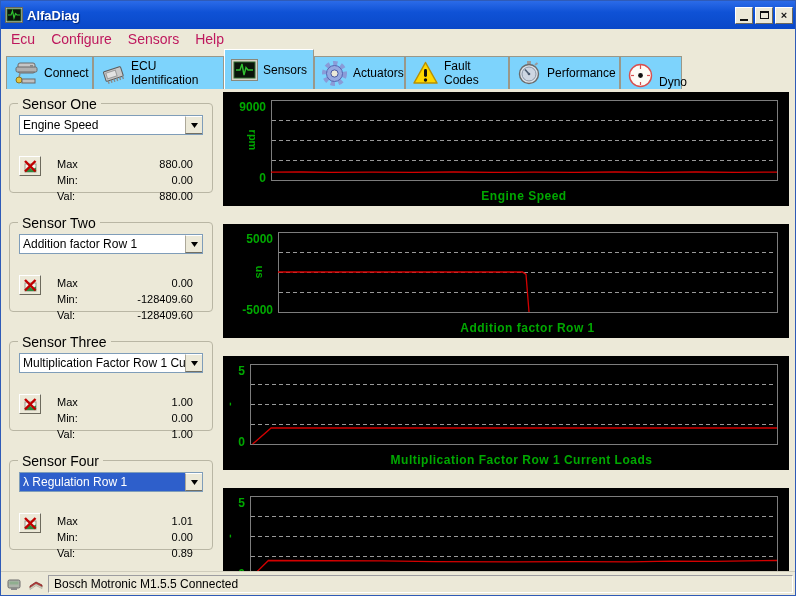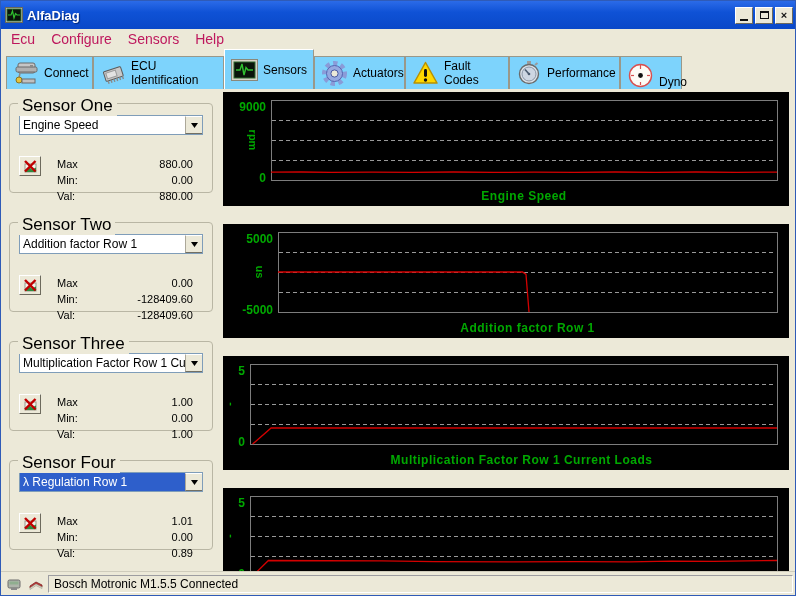--- a/index.html
+++ b/index.html
@@ -26,21 +26,21 @@
   .tbtn:nth-of-type(4){width:91px;}
   .tbtn:nth-of-type(5){width:104px;justify-content:space-between;}
   .tbtn:nth-of-type(6){width:111px;}
   .tbtn:nth-of-type(7){width:62px;align-items:flex-end;}
   .tbtn.active{height:40px;border-top:1px solid #fff;border-left:1px solid #fff;box-shadow:0 0 0 0;}
   .ticon{flex:0 0 auto;}
   
   .content{flex:1;display:flex;overflow:hidden;}
   .leftcol{width:222px;flex:0 0 auto;padding-top:14px;}
   .group{width:204px;height:90px;margin:0 0 29px 8px;border:1px solid #b9b6a4;border-radius:4px;position:relative;padding:11px 9px 0 9px;}
-  .group-label{position:absolute;top:-8px;left:8px;background:#ECE9D8;padding:0 4px;font-size:17px;color:#000;}
+  .group-label{position:absolute;top:-8px;left:8px;background:#ECE9D8;padding:0 4px;font-size:14px;color:#000;}
   .combo{height:20px;border:1px solid #7F9DB9;background:#fff;display:flex;align-items:stretch;}
   .combo-text{flex:1;font-size:12px;padding:2px 3px 0 3px;white-space:nowrap;overflow:hidden;color:#000;}
   .combo-text.hl{background:#2E5FCB;color:#fff;}
   .combo-btn{width:17px;background:#ECE9D8;border-left:1px solid #ACA899;border-top:1px solid #fff;border-bottom:1px solid #716F64;display:flex;align-items:center;justify-content:center;}
   .combo-btn svg{display:block;}
   .grp-body{display:flex;margin-top:21px;}
   .xbtn{width:22px;height:20px;background:#ECE9D8;border-top:1px solid #fff;border-left:1px solid #fff;border-right:1px solid #6d6a5d;border-bottom:1px solid #6d6a5d;display:flex;align-items:center;justify-content:center;flex:0 0 auto;}
   .vals{flex:1;padding:0 10px 0 16px;}
   .vrow{display:flex;justify-content:space-between;font-size:11px;line-height:16px;color:#000;}
   

